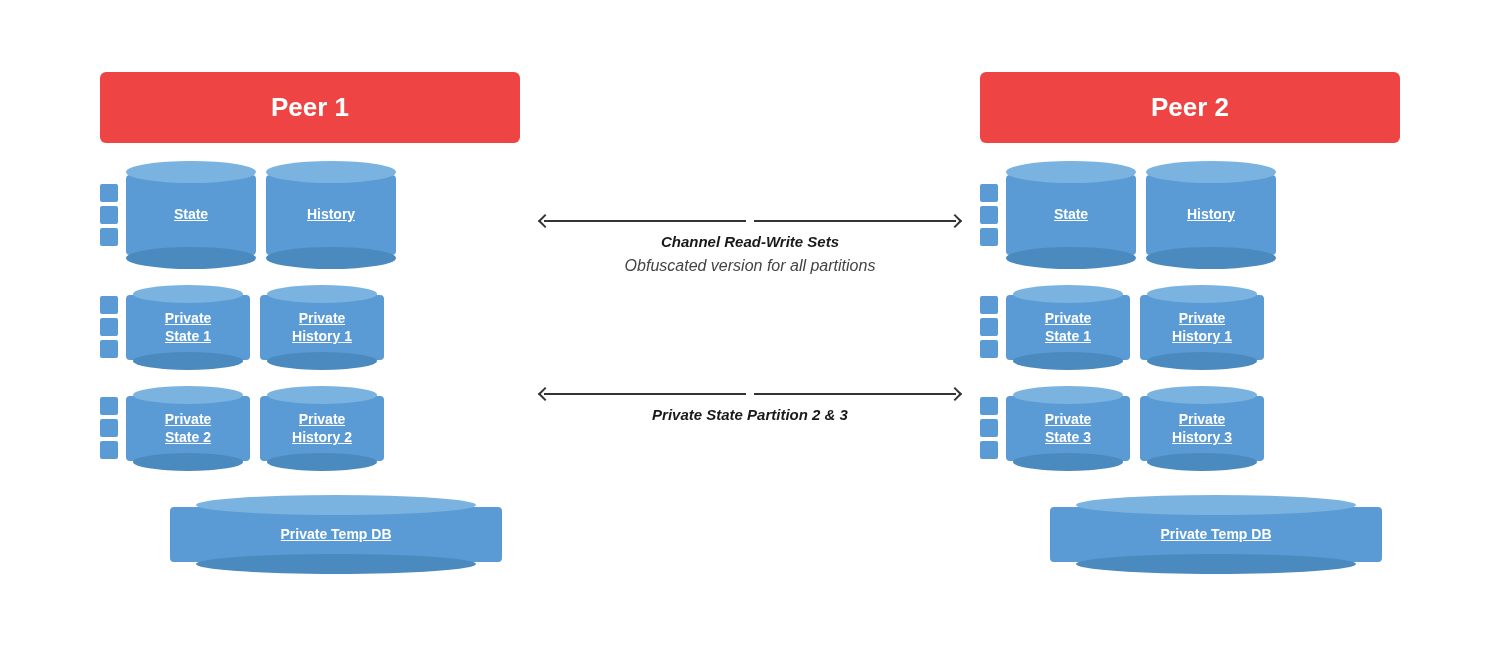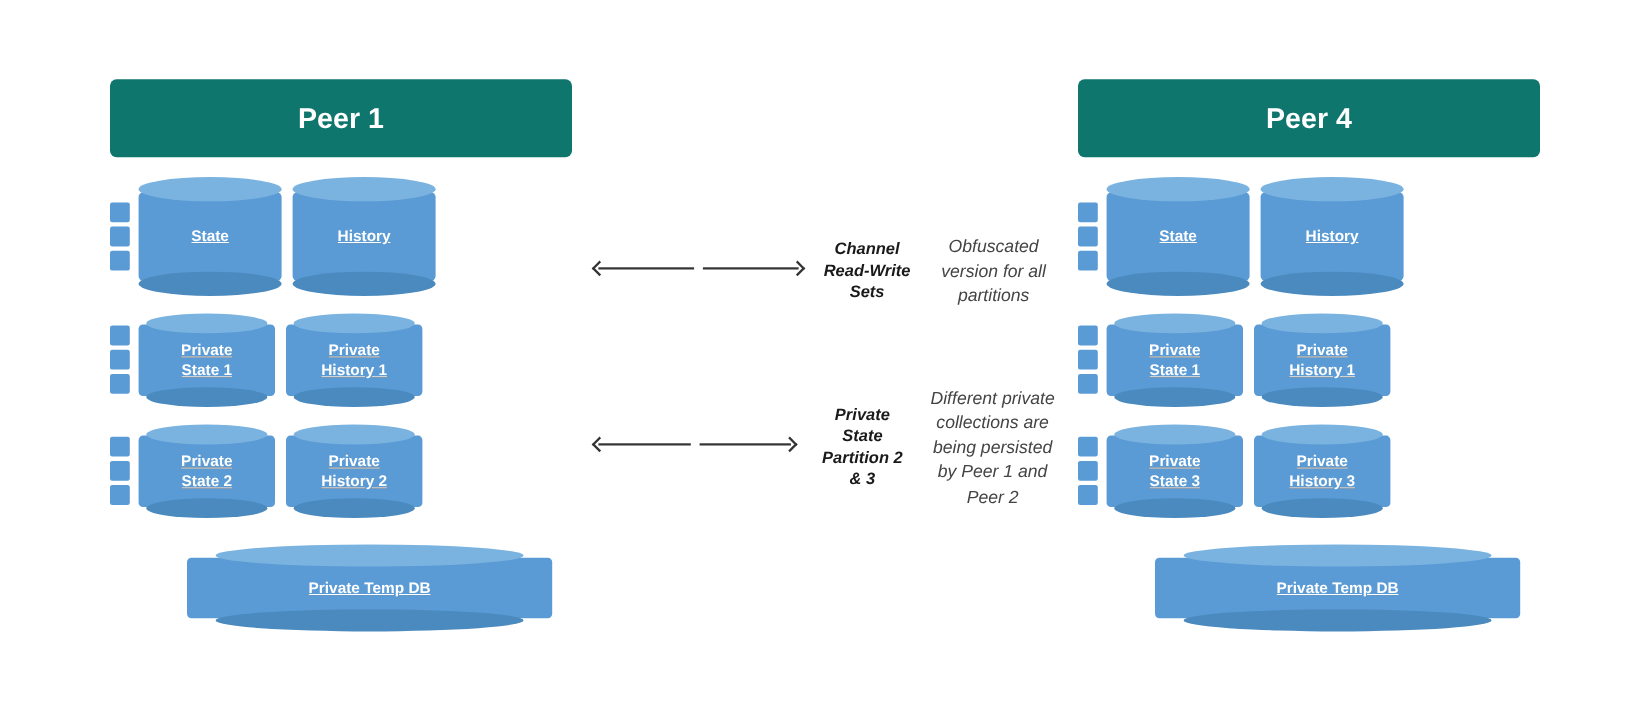--- a/index.html
+++ b/index.html
@@ -25,21 +25,21 @@
 
     
     .peer-container {
       display: flex;
       flex-direction: column;
       align-items: flex-start;
       position: relative;
     }
 
     .peer-header {
-      background: #0f766e;
+      background: #ef4444;
       border-radius: 6px;
       padding: 20px 60px;
       font-size: 26px;
       font-weight: bold;
       color: #fff;
       text-align: center;
       width: 420px;
       margin-bottom: 10px;
     }
 
@@ -123,27 +123,26 @@
       align-items: center;
       justify-content: center;
       width: 420px;
       gap: 0px;
       position: relative;
       height: 480px;
     }
 
     .annotation-block {
       display: flex;
-      flex-direction: row;
+      flex-direction: column;
       align-items: center;
       text-align: center;
       height: 160px;
-      justify-content: flex-end;
+      justify-content: center;
       width: 100%;
-      gap: 18px;
     }
 
     .annotation-arrow-row {
       display: flex;
       align-items: center;
       justify-content: center;
       gap: 8px;
       width: 100%;
       margin-bottom: 6px;
     }
@@ -332,29 +331,28 @@
         <div style="display:flex;align-items:center;flex:1;">
           <div class="arrow-left"></div>
           <div class="arrow-line"></div>
         </div>
         <div style="display:flex;align-items:center;flex:1;">
           <div class="arrow-line"></div>
           <div class="arrow-right"></div>
         </div>
       </div>
       <div class="ann-title">Private State Partition 2 &amp; 3</div>
-      <div class="ann-subtitle">Different private collections are<br>being persisted by Peer 1 and Peer 2</div>
     </div>
 
   </div>
 
   <div class="peer-container" style="margin-left: 20px;">
 
     <div class="peer-header">
-      <span>Peer 4</span>
+      <span>Peer 2</span>
     </div>
 
     <div class="row-group">
       <div class="row-indicators">
         <div class="indicator-sq"></div>
         <div class="indicator-sq"></div>
         <div class="indicator-sq"></div>
       </div>
       <div class="two-cyl-row">
         <div class="cylinder cyl-lg">

